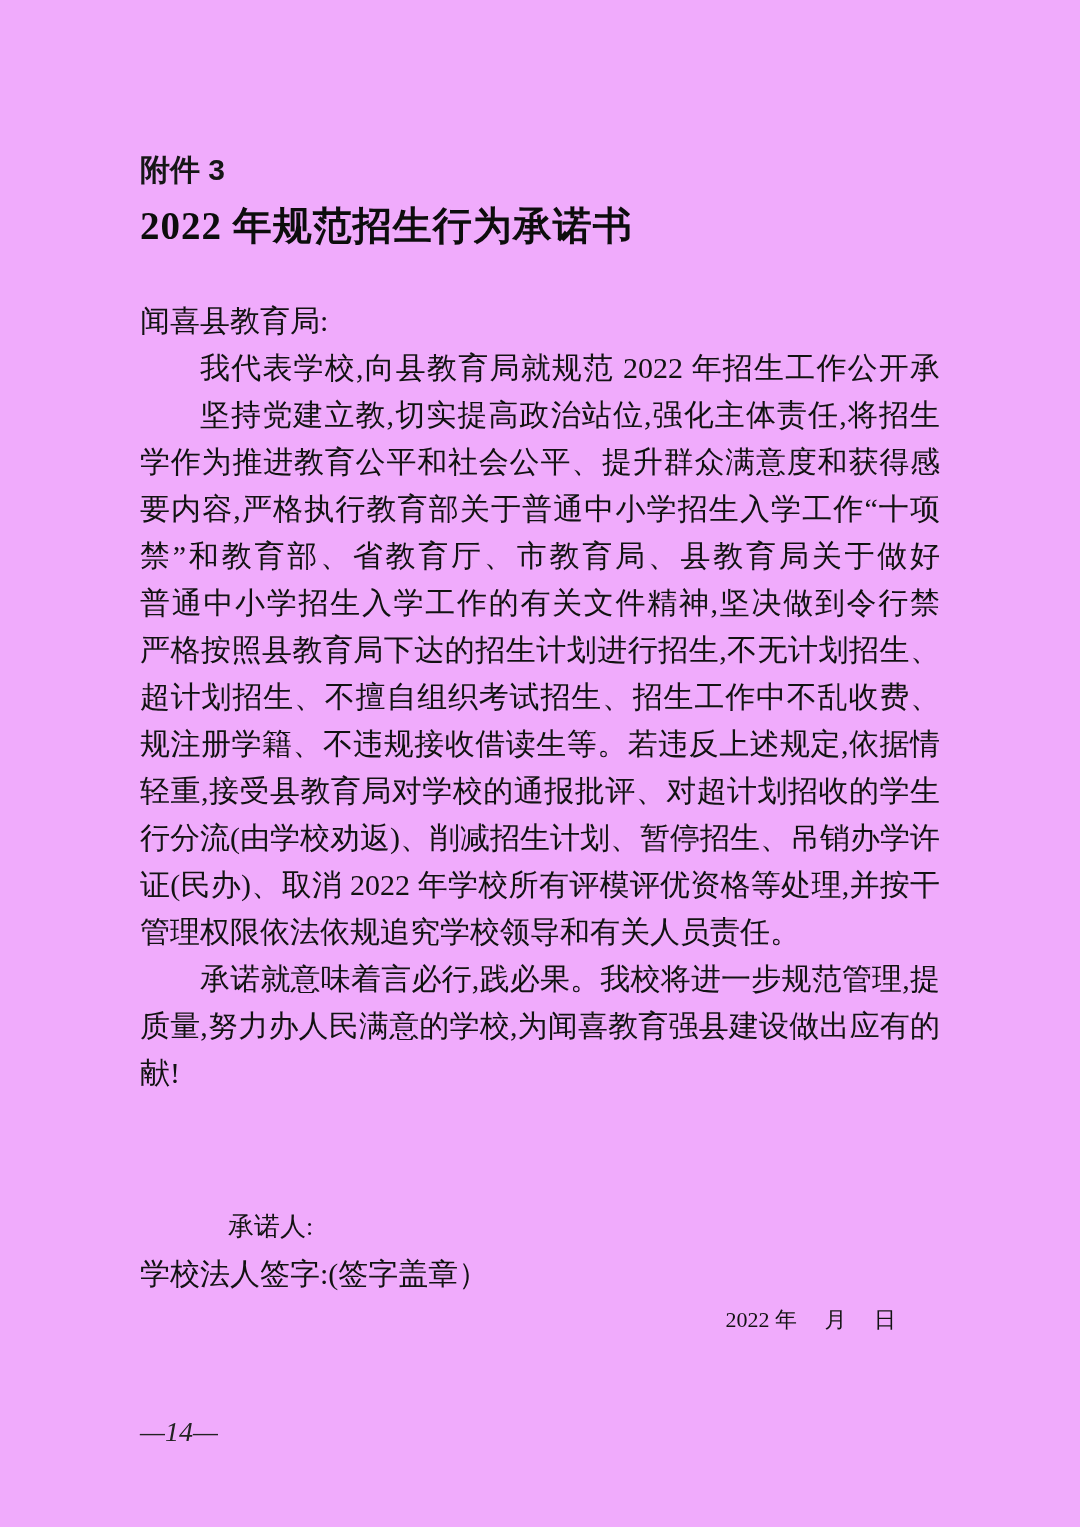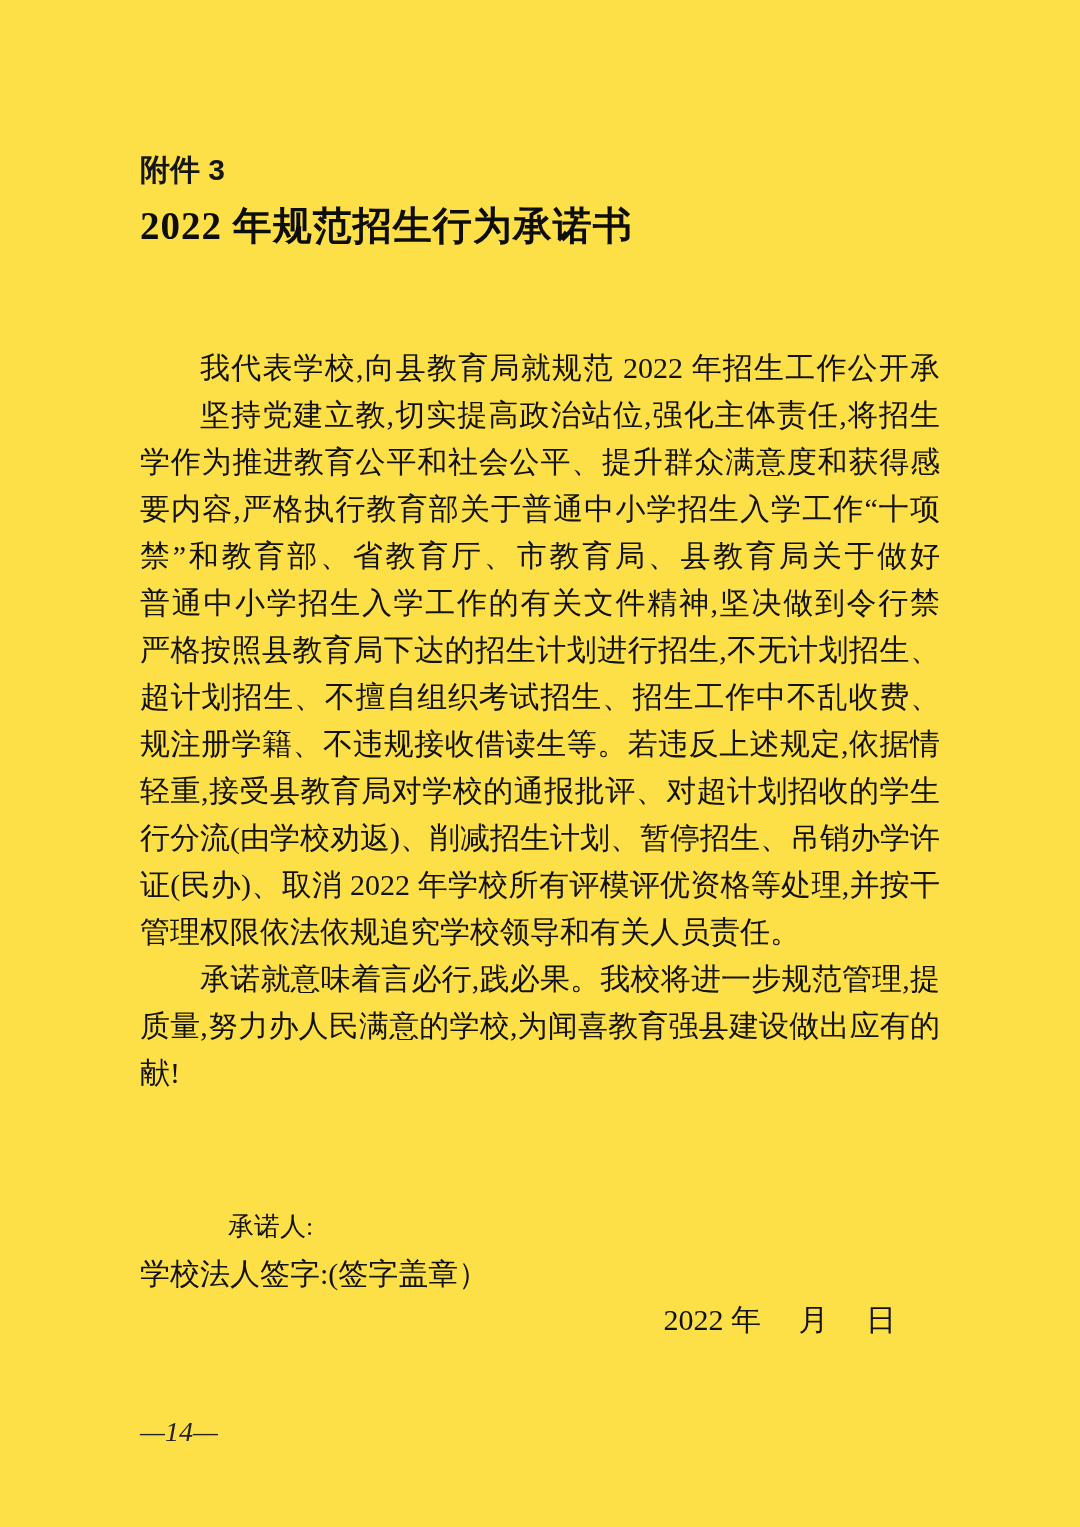--- a/index.html
+++ b/index.html
@@ -6,21 +6,21 @@
   html, body { background: #ffffff; }
   body {
     width: 1080px;
     font-family: "Liberation Serif", "DejaVu Serif", serif;
     color: #121212;
   }
   .page {
     position: relative;
     width: 1080px;
     height: 1527px;
-    background: #fde047;
+    background: #f0abfc;
     overflow: hidden;
   }
   .attachment-label {
     position: absolute;
     left: 140px;
     top: 150px;
     font-family: "Liberation Sans", "DejaVu Sans", sans-serif;
     font-weight: 700;
     font-size: 30px;
     line-height: 40px;
@@ -79,21 +79,21 @@
     font-size: 30px;
     line-height: 47px;
     text-align: right;
   }
   .date-line {
     position: absolute;
     left: 140px;
     top: 1296px;
     width: 756px;
     text-align: right;
-    font-size: 30px;
+    font-size: 22px;
     line-height: 47px;
     white-space: pre;
   }
   .page-number {
     position: absolute;
     left: 140px;
     top: 1412px;
     font-size: 28px;
     line-height: 40px;
     color: #222222;
@@ -102,20 +102,21 @@
 </style>
 </head>
 <body>
 
 <div class="page">
 
   <div class="attachment-label">附件 3</div>
 
   <h1 class="doc-title">2022 年规范招生行为承诺书</h1>
 
+  <div class="salutation">闻喜县教育局:</div>
 
   <div class="body-block">
     <div class="line indent stretch">我代表学校,向县教育局就规范 2022 年招生工作公开承诺:</div>
     <div class="line indent stretch">坚持党建立教,切实提高政治站位,强化主体责任,将招生入</div>
     <div class="line stretch">学作为推进教育公平和社会公平、提升群众满意度和获得感的重</div>
     <div class="line stretch">要内容,严格执行教育部关于普通中小学招生入学工作“十项严</div>
     <div class="line stretch">禁”和教育部、省教育厅、市教育局、县教育局关于做好 2022 年</div>
     <div class="line stretch">普通中小学招生入学工作的有关文件精神,坚决做到令行禁止。</div>
     <div class="line stretch">严格按照县教育局下达的招生计划进行招生,不无计划招生、不</div>
     <div class="line stretch">超计划招生、不擅自组织考试招生、招生工作中不乱收费、不违</div>

